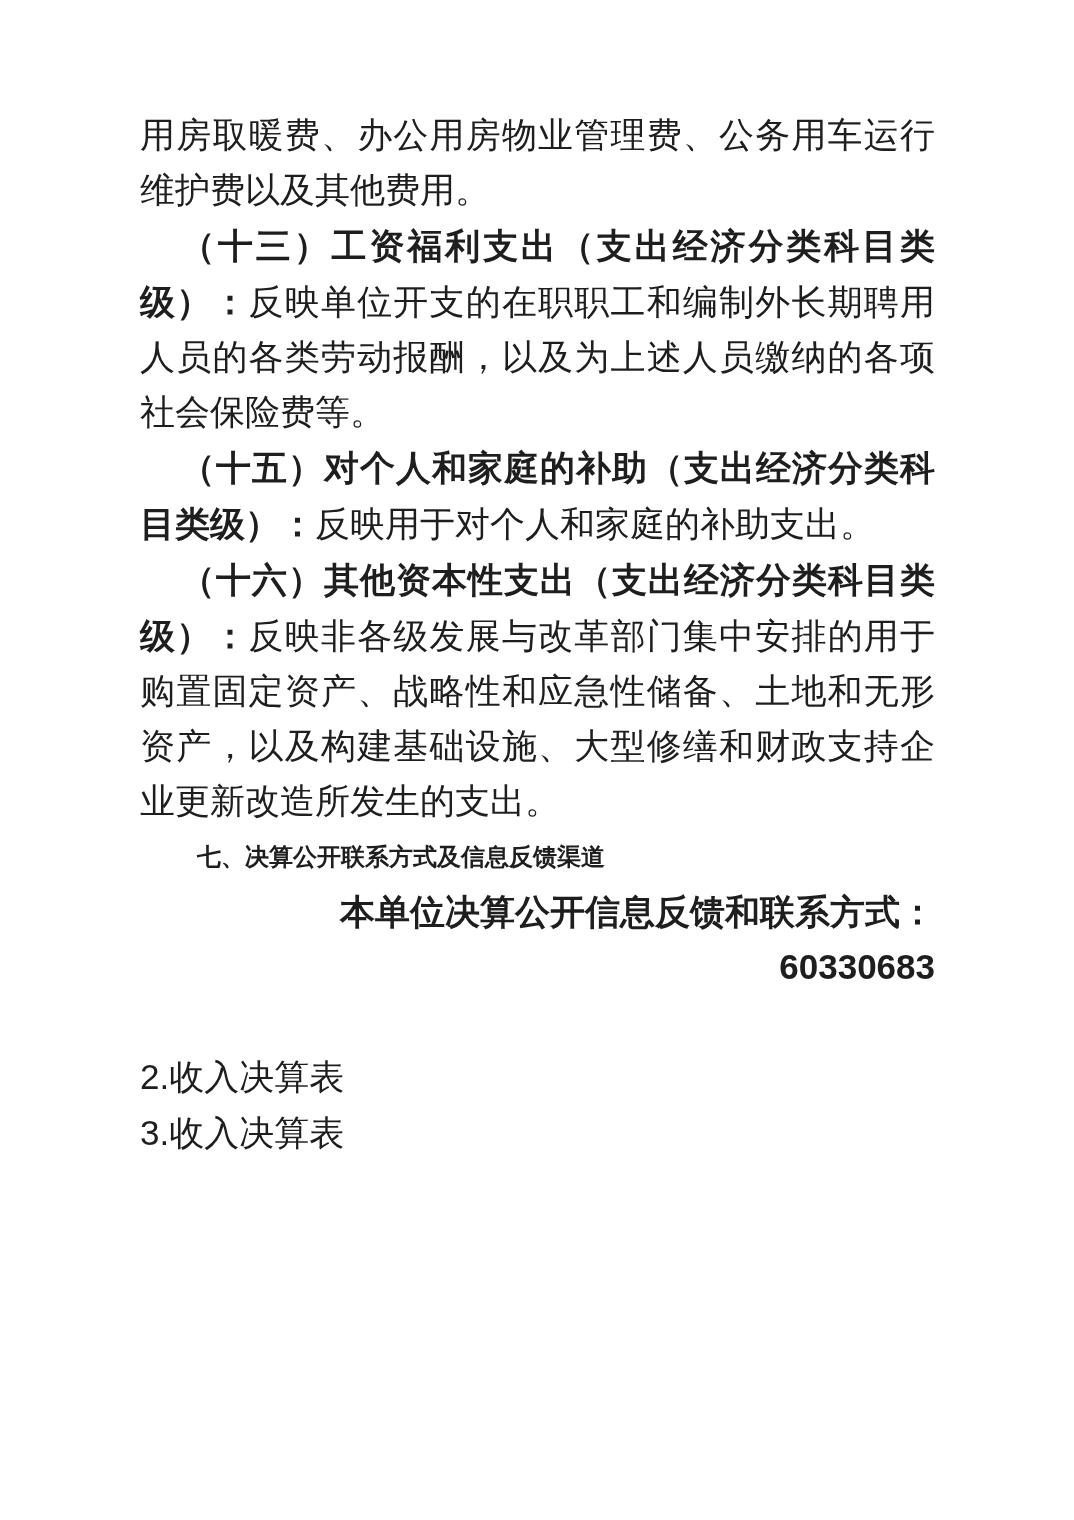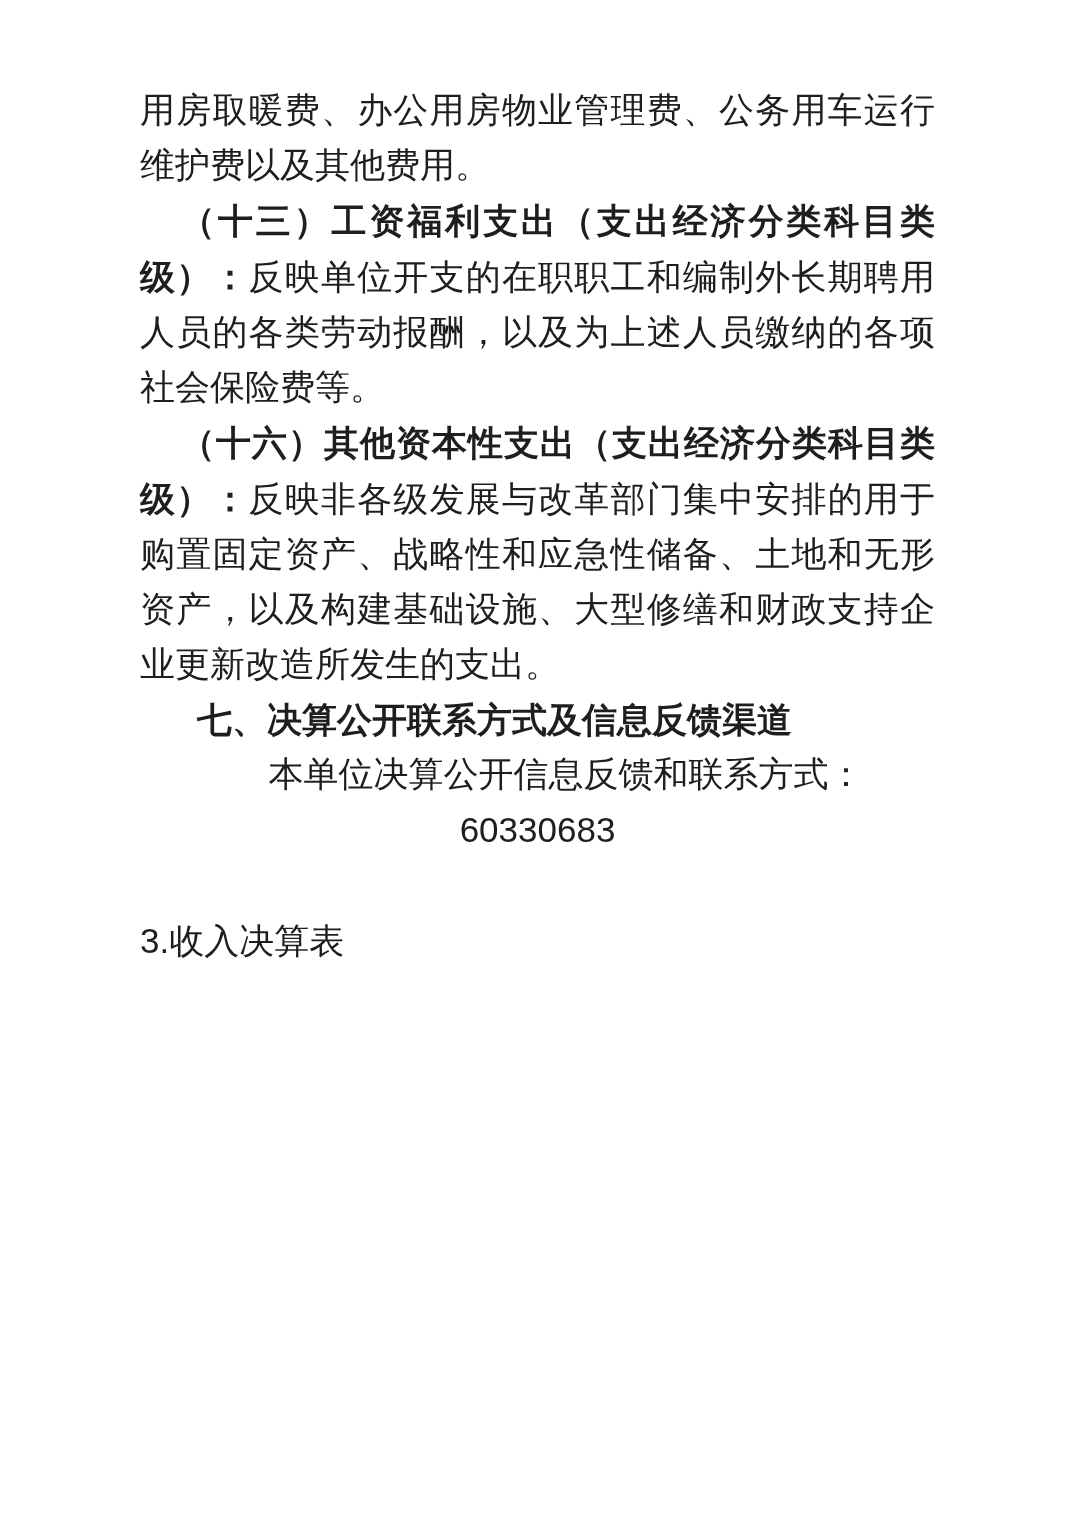--- a/index.html
+++ b/index.html
@@ -6,21 +6,21 @@
     margin: 0;
     padding: 0;
     background: #ffffff;
   }
   .page {
     position: relative;
     width: 1074px;
     height: 1520px;
     background: #ffffff;
     box-sizing: border-box;
-    padding: 83px 139px 0 140px;
+    padding: 108px 139px 0 140px;
     overflow: hidden;
   }
   .content {
     font-family: "DejaVu Serif", "Liberation Serif", serif;
     font-size: 35px;
     line-height: 55px;
     color: #1e1e1e;
     text-align: justify;
   }
   .content p, .content h2 {
@@ -28,28 +28,29 @@
     padding: 0;
   }
   
   .para-cont { text-indent: 0; }
   
   .para-indent { text-indent: 40px; }
   .lead { font-weight: bold; }
   .heading {
     font-family: "Liberation Sans", "DejaVu Sans", sans-serif;
     font-weight: bold;
-    font-size: 35px;
+    font-size: 24px;
     line-height: 55px;
     text-indent: 57px;
     text-align: left;
   }
   .contact {
     text-indent: 57px;
-    text-align: center;
+    text-align: right;
+    font-weight: bold;
   }
   .digits {
     font-family: "Liberation Sans", "DejaVu Sans", sans-serif;
   }
   .blank-line { height: 55px; }
   .attach-first {
     text-indent: 43px;
     text-align: left;
   }
   .attach-item {
@@ -66,33 +67,39 @@
 
     <p class="para-cont">
       <span>用房取暖费、办公用房物业管理费、公务用车运行维护费以及其他费用。</span>
     </p>
 
     <p class="para-indent">
       <span class="lead">（十三）工资福利支出（支出经济分类科目类级）：</span><span>反映单位开支的在职职工和编制外长期聘用人员的各类劳动报酬，以及为上述人员缴纳的各项社会保险费等。</span>
     </p>
 
 
+    <p class="para-indent">
+      <span class="lead">（十五）对个人和家庭的补助（支出经济分类科目类级）：</span><span>反映用于对个人和家庭的补助支出。</span>
+    </p>
 
     <p class="para-indent">
       <span class="lead">（十六）其他资本性支出（支出经济分类科目类级）：</span><span>反映非各级发展与改革部门集中安排的用于购置固定资产、战略性和应急性储备、土地和无形资产，以及构建基础设施、大型修缮和财政支持企业更新改造所发生的支出。</span>
     </p>
 
     <h2 class="heading">七、决算公开联系方式及信息反馈渠道</h2>
 
     <p class="contact">
       <span>本单位决算公开信息反馈和联系方式：</span><span class="digits">60330683</span>
     </p>
 
     <p class="blank-line"></p>
 
 
+    <p class="attach-item">
+      <span class="digits">2.</span><span>收入决算表</span>
+    </p>
 
     <p class="attach-item">
       <span class="digits">3.</span><span>收入决算表</span>
     </p>
 
   </div>
 </div>
 
 </body></html>

